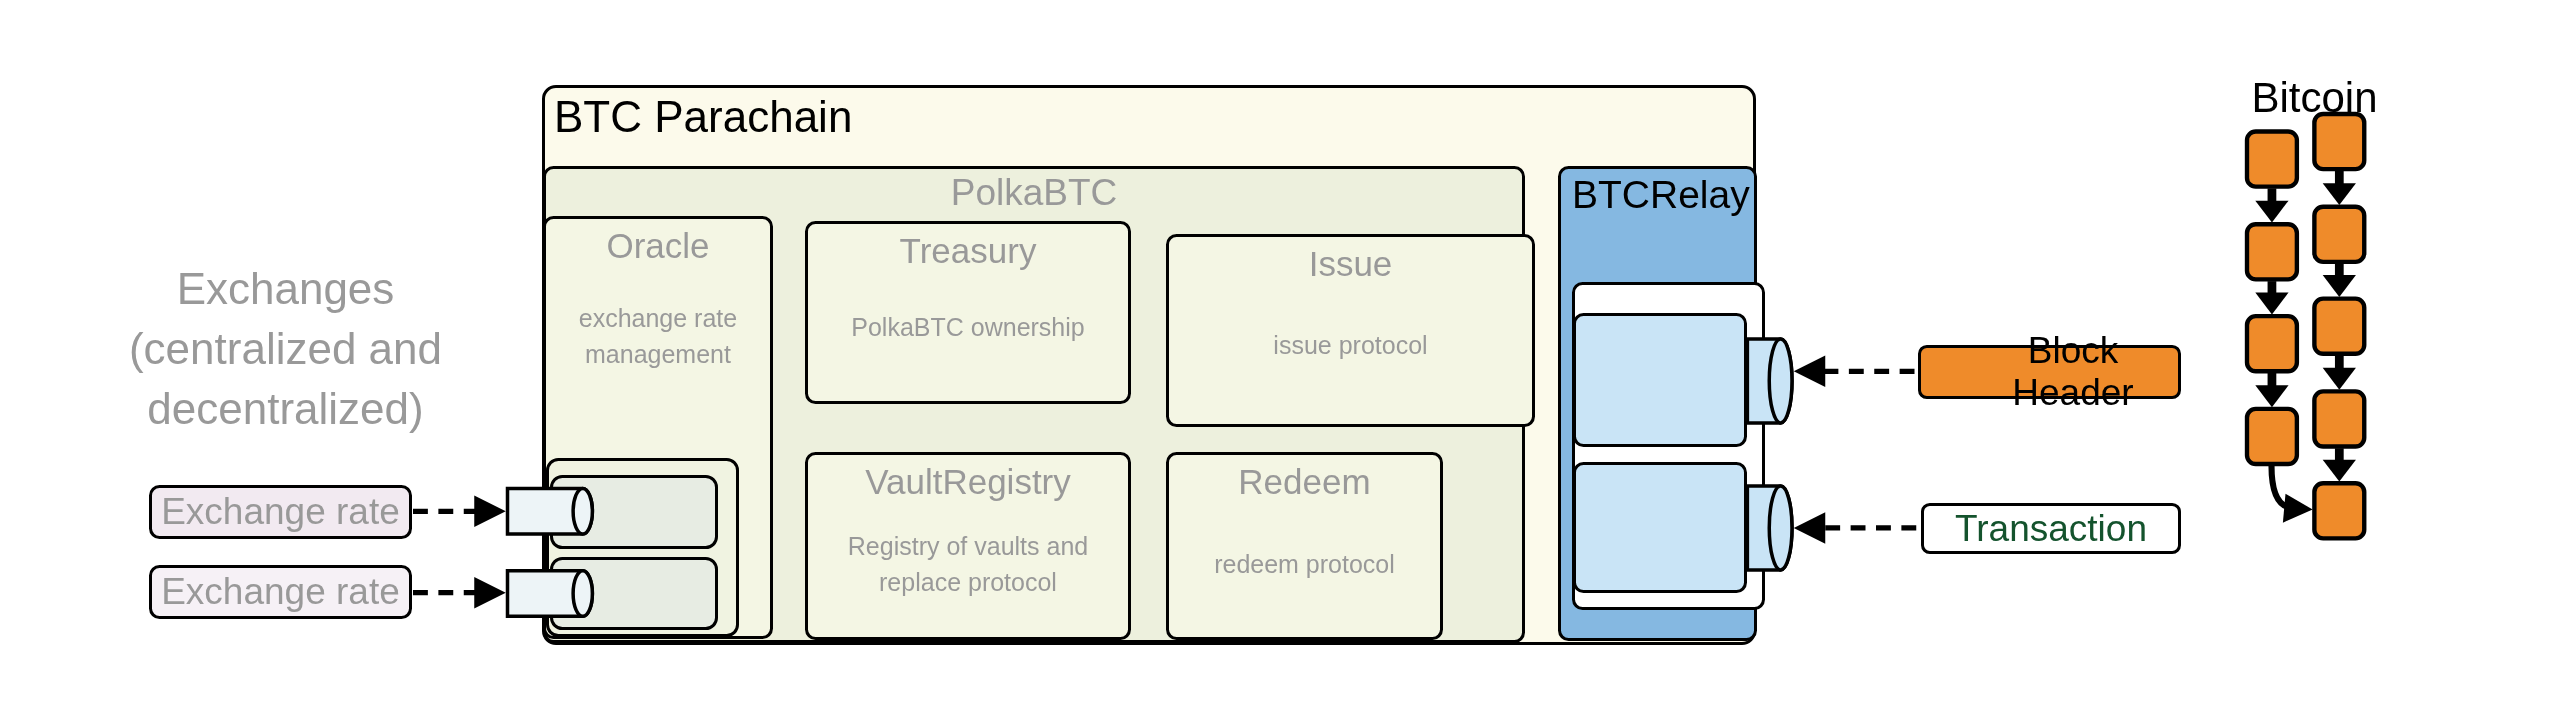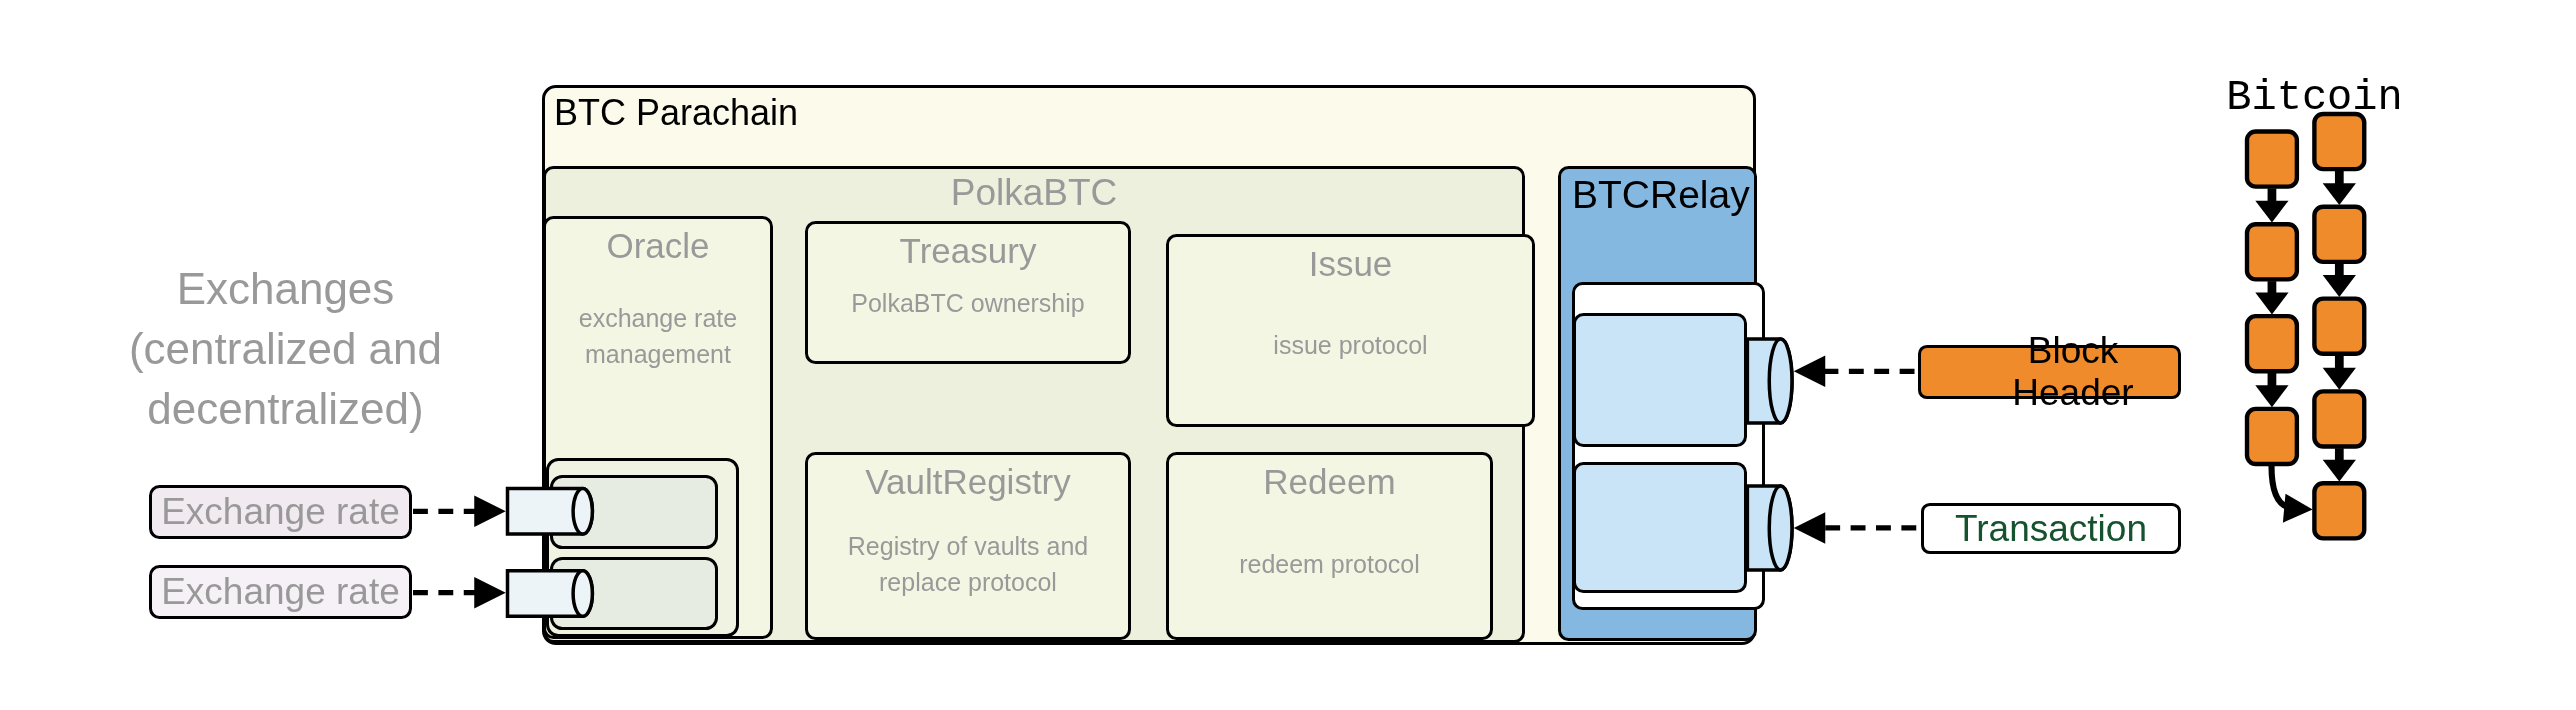--- a/index.html
+++ b/index.html
@@ -17,57 +17,57 @@
 
   
   .exchanges-caption{left:93px;top:259px;width:385px;font-size:44px;line-height:60px;
                      color:var(--muted-text);text-align:center;}
   .er-box{left:149px;width:263px;height:54px;border-radius:10.5px;font-size:37px;color:var(--muted-text);}
   .er-box-1{top:485px;background:var(--exchange-rate-fill);}
   .er-box-2{top:565px;background:var(--exchange-rate-fill-2);}
 
   
   .parachain{left:542px;top:85px;width:1214px;height:560px;background:var(--parachain-fill);border-radius:14px;}
-  .parachain-title{left:554px;top:92px;font-size:36px;color:#000;}
+  .parachain-title{left:554px;top:92px;font-size:44px;color:#000;}
   .polkabtc{left:543px;top:166px;width:982px;height:477px;background:var(--polkabtc-fill);border-radius:10.5px;}
   .polkabtc-label{left:543px;top:172px;width:982px;text-align:center;font-size:37px;color:var(--muted-text);}
 
   .module{background:var(--module-fill);border-radius:10.5px;}
   .module-title{position:absolute;top:7px;left:0;width:100%;text-align:center;
                 font-size:35px;color:var(--muted-text);}
   .module-desc{position:absolute;left:5%;width:90%;text-align:center;font-size:25px;
                line-height:36px;color:var(--muted-text);transform:translateY(-50%);}
   .oracle{left:543px;top:216px;width:230px;height:423px;}
   .oracle .module-desc{top:28%;}
-  .treasury{left:805px;top:221px;width:326px;height:143px;}
+  .treasury{left:805px;top:221px;width:326px;height:183px;}
   .issue{left:1166px;top:234px;width:369px;height:193px;}
   .treasury .module-desc,.issue .module-desc{top:58%;}
   .vault-registry{left:805px;top:452px;width:326px;height:188px;}
-  .redeem{left:1166px;top:452px;width:327px;height:188px;}
+  .redeem{left:1166px;top:452px;width:277px;height:188px;}
   .vault-registry .module-desc,.redeem .module-desc{top:60%;}
 
   .socket-container{left:546px;top:458px;width:193px;height:179px;background:var(--socket-container-fill);border-radius:12.3px;}
   .socket-row{left:550px;width:168px;height:74px;background:var(--socket-row-fill);border-radius:12.3px;}
   .socket-row-1{top:475px;}
   .socket-row-2{top:557px;height:73px;}
 
   
   .btcrelay{left:1558px;top:166px;width:199px;height:475px;background:var(--btcrelay-fill);border-radius:10.5px;}
   .btcrelay-label{left:1572px;top:173px;font-size:39px;color:#000;text-align:right;}
   .relay-white{left:1572px;top:282px;width:193px;height:328px;background:#fff;border-radius:10.5px;}
   .relay-store{left:1573px;width:174px;background:var(--relay-storage-fill);border-radius:10.5px;}
   .relay-store-1{top:313px;height:134px;}
   .relay-store-2{top:462px;height:131px;}
 
   
   .block-header{left:1918px;top:345px;width:263px;height:54px;background:var(--bitcoin-orange);
                 border-radius:8.8px;font-size:37px;color:#000;padding-left:47px;}
   .transaction{left:1921px;top:503px;width:260px;height:51px;background:#fff;
                border-radius:8.8px;font-size:37px;color:#14532d;}
-  .bitcoin-title{left:2205px;top:74px;width:219px;text-align:center;font-size:42px;color:#000;font-family:Liberation Mono, monospace;}
+  .bitcoin-title{left:2205px;top:74px;width:219px;text-align:center;font-size:42px;color:#000;}
 
   
   .overlay{position:absolute;left:0;top:0;width:2576px;height:711px;pointer-events:none;}
   .cyl{fill:var(--oracle-cyl-fill);stroke:#000;stroke-width:4px;}
   .relay-cyl{fill:var(--relay-storage-fill);stroke:#000;stroke-width:4px;}
   .dash{stroke:#000;stroke-width:6px;stroke-dasharray:17 12;fill:none;}
   .head{fill:#000;stroke:none;}
   .btc-block{fill:var(--bitcoin-orange);stroke:#000;stroke-width:5px;}
   .btc-stem{stroke:#000;stroke-width:10px;}
   .fork-curve{stroke:#000;stroke-width:7px;fill:none;}

